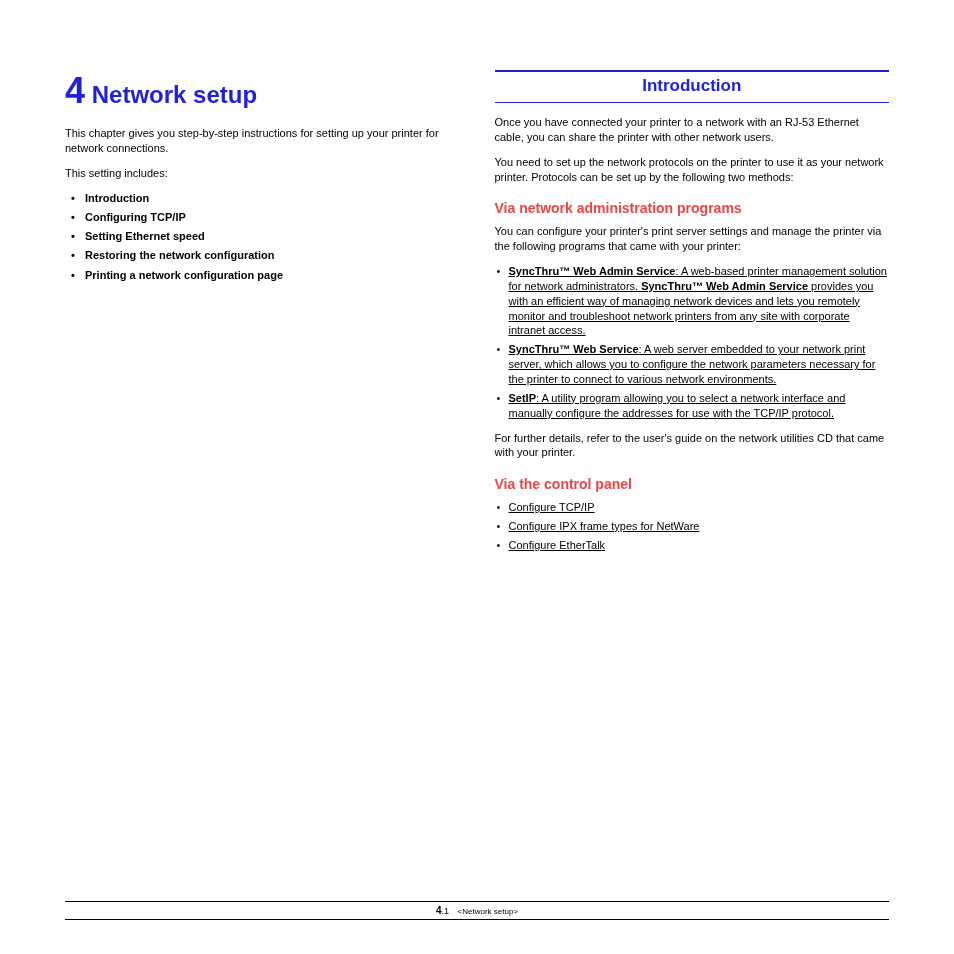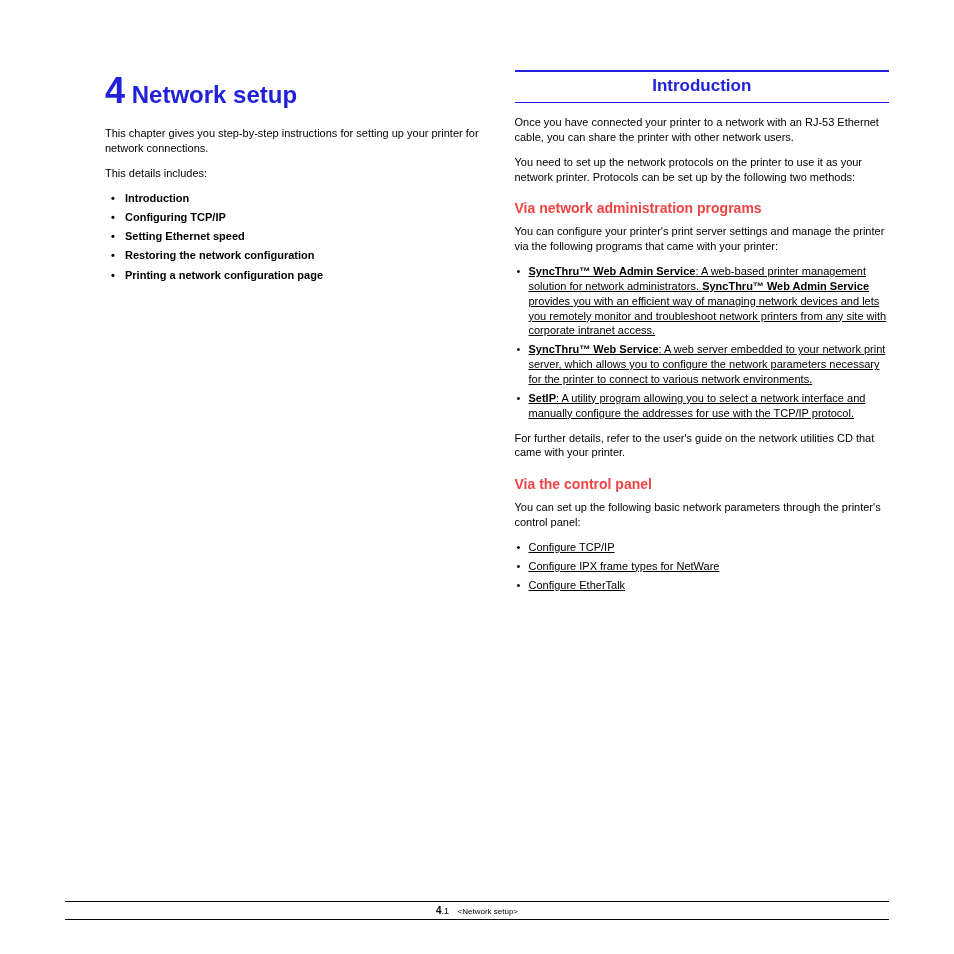--- a/index.html
+++ b/index.html
@@ -10,21 +10,20 @@
     height: 954px;
     position: relative;
     font-size: 11px;
     color: #000;
   }
   .page {
     padding: 70px 65px 50px 65px;
     display: flex;
     gap: 35px;
     height: 880px;
-    margin-left: 40px;
   }
   .col { flex: 1; min-width: 0; }
   .chapter-title {
     color: #2121d9;
     font-size: 24px;
     font-weight: bold;
     margin-bottom: 14px;
   }
   .chapter-num {
     font-size: 36px;
@@ -106,21 +105,21 @@
 </head>
 <body>
 
 <div class="page">
   <div class="col">
     <h1 class="chapter-title">
       <span class="chapter-num">4</span>
       <span>Network setup</span>
     </h1>
     <p class="intro-text">This chapter gives you step-by-step instructions for setting up your printer for network connections.</p>
-    <p class="intro-text">This details includes:</p>
+    <p class="intro-text">This setting includes:</p>
     <ul class="toc">
       <li>Introduction</li>
       <li>Configuring TCP/IP</li>
       <li>Setting Ethernet speed</li>
       <li>Restoring the network configuration</li>
       <li>Printing a network configuration page</li>
     </ul>
   </div>
 
   <div class="col">
@@ -137,21 +136,20 @@
       <li>
         <span class="bold-run">SyncThru™ Web Service</span><span>: A web server embedded to your network print server, which allows you to configure the network parameters necessary for the printer to connect to various network environments.</span>
       </li>
       <li>
         <span class="bold-run">SetIP</span><span>: A utility program allowing you to select a network interface and manually configure the addresses for use with the TCP/IP protocol.</span>
       </li>
     </ul>
     <p class="para">For further details, refer to the user's guide on the network utilities CD that came with your printer.</p>
 
     <div class="sub-heading">Via the control panel</div>
-    <p class="para">You can set up the following basic network parameters through the printer's control panel:</p>
     <ul class="bul">
       <li>Configure TCP/IP</li>
       <li>Configure IPX frame types for NetWare</li>
       <li>Configure EtherTalk</li>
     </ul>
   </div>
 </div>
 
 <div class="footer">
   <span class="pg">4</span><span>.</span><span>1</span>

